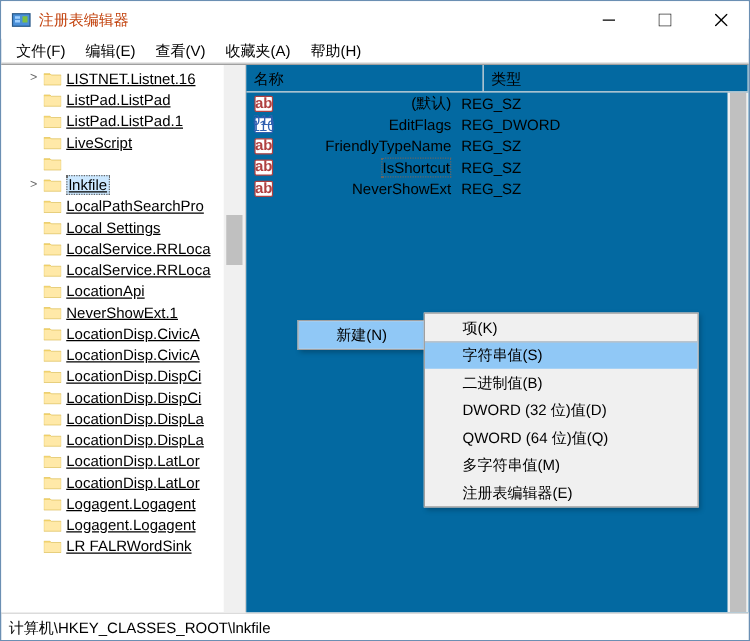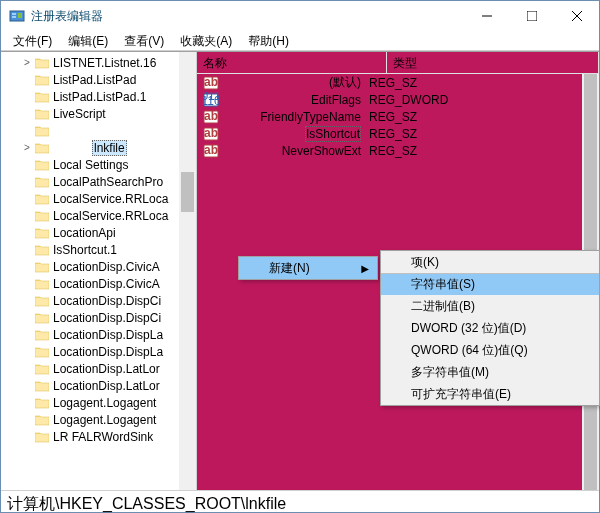--- a/index.html
+++ b/index.html
@@ -1,50 +1,50 @@
 <!DOCTYPE html>
 <html><head>
 <meta charset="utf-8">
 <style>
 * { margin: 0; padding: 0; box-sizing: border-box; font-family: "Microsoft YaHei", "SimSun", sans-serif; font-size: 12px; }
 body { width: 600px; height: 513px; background: #fff; overflow: hidden; }
 .window { width: 600px; height: 513px; display: flex; flex-direction: column; border: 1px solid #6b8fb3; }
 .titlebar { height: 30px; background: #fff; display: flex; align-items: center; padding: 0 0 0 8px; }
 .titlebar-icon { width: 16px; height: 16px; margin-right: 6px; display: inline-block; }
-.titlebar-text { flex: 1; font-size: 12px; color: #0c4a6e; }
+.titlebar-text { flex: 1; font-size: 12px; color: #c2410c; }
 .titlebar-controls { display: flex; }
 .titlebar-btn { width: 45px; height: 30px; display: flex; align-items: center; justify-content: center; color: #000; cursor: default; }
 .menubar { height: 20px; display: flex; padding: 0 4px; border-bottom: 1px solid #d0d0d0; }
 .menu-item { padding: 2px 8px; cursor: default; }
 .content { flex: 1; display: flex; border-top: 1px solid #a0a0a0; overflow: hidden; }
 .tree-pane { width: 196px; border-right: 1px solid #d0d0d0; overflow: hidden; background: #fff; position: relative; }
 .tree { padding: 2px 0; }
 .tree-row { display: flex; align-items: center; height: 17px; padding-left: 20px; white-space: nowrap; cursor: default; }
 .expand { width: 12px; text-align: center; color: #666; font-size: 10px; cursor: default; }
 .folder-icon { width: 14px; height: 12px; margin: 0 4px 0 2px; display: inline-block; }
-.tree-label { font-size: 12px; }
-.tree-row.selected .tree-label { background: #cce8ff; border: 1px dotted #666; padding: 0 1px; margin-left: 39px; }
-.list-pane { flex: 1; background: #be185d; position: relative; overflow: hidden; }
+.tree-label { font-size: 12px; text-decoration: underline; }
+.tree-row.selected .tree-label { background: #cce8ff; border: 1px dotted #666; padding: 0 1px; }
+.list-pane { flex: 1; background: #0369a1; position: relative; overflow: hidden; }
 .list-header { display: flex; height: 22px; border-bottom: 1px solid #e0e0e0; }
 .list-header-col { padding: 3px 6px; border-right: 1px solid #e0e0e0; font-size: 12px; cursor: default; }
 .list-body { }
 .list-row { display: flex; align-items: center; height: 17px; cursor: default; }
 .list-row.selected .cell-name-text { border: 1px dotted #666; }
 .value-icon { width: 16px; height: 16px; margin: 0 4px 0 2px; display: inline-block; }
 .cell { padding: 0 4px; font-size: 12px; white-space: nowrap; }
 .cell-name { width: 168px; display: flex; align-items: center; justify-content: space-between; }
 .cell-type { }
-.statusbar { height: 22px; border-top: 1px solid #d0d0d0; padding: 3px 6px; font-size: 16px; }
+.statusbar { height: 22px; border-top: 1px solid #d0d0d0; padding: 3px 6px; font-size: 12px; }
 .scrollbar-v { position: absolute; right: 0; top: 0; bottom: 0; width: 17px; background: #f0f0f0; }
 .scrollbar-v .thumb { position: absolute; left: 2px; right: 2px; background: #c0c0c0; }
 .context-menu { position: absolute; background: #f0f0f0; border: 1px solid #a0a0a0; box-shadow: 2px 2px 4px rgba(0,0,0,0.25); z-index: 100; }
 .context-menu-item { height: 22px; display: flex; align-items: center; padding: 0 30px 0 30px; cursor: default; white-space: nowrap; position: relative; }
 .context-menu-item.hl { background: #90c8f6; }
 .context-menu-item .arrow { position: absolute; right: 8px; font-size: 10px; }
-.submenu { left: 380px; top: 250px; width: 220px; }
+.submenu { left: 339px; top: 250px; width: 220px; }
 .parentmenu { left: 238px; top: 256px; width: 140px; }
 </style>
 </head>
 <body>
 
 <div class="window">
 
   <div class="titlebar">
     <span class="titlebar-icon">
       <svg viewBox="0 0 16 16">
@@ -133,36 +133,36 @@
                 <path d="M0 2 L5 2 L6 3 L0 3 Z" fill="#f0d068"></path>
               </svg></span>
             <span class="tree-label">lnkfile</span>
           </div>
           <div class="tree-row">
             <span class="expand">&nbsp;</span>
             <span class="folder-icon"><svg viewBox="0 0 14 12">
                 <path d="M0 2 L0 11 L14 11 L14 3 L6 3 L5 2 Z" fill="#ffe9a8" stroke="#d9b84a" stroke-width="0.5"></path>
                 <path d="M0 2 L5 2 L6 3 L0 3 Z" fill="#f0d068"></path>
               </svg></span>
+            <span class="tree-label">LocalPathSearchPro</span>
+          </div>
+          <div class="tree-row">
+            <span class="expand">&nbsp;</span>
+            <span class="folder-icon"><svg viewBox="0 0 14 12">
+                <path d="M0 2 L0 11 L14 11 L14 3 L6 3 L5 2 Z" fill="#ffe9a8" stroke="#d9b84a" stroke-width="0.5"></path>
+                <path d="M0 2 L5 2 L6 3 L0 3 Z" fill="#f0d068"></path>
+              </svg></span>
             <span class="tree-label">Local Settings</span>
           </div>
           <div class="tree-row">
             <span class="expand">&nbsp;</span>
             <span class="folder-icon"><svg viewBox="0 0 14 12">
                 <path d="M0 2 L0 11 L14 11 L14 3 L6 3 L5 2 Z" fill="#ffe9a8" stroke="#d9b84a" stroke-width="0.5"></path>
                 <path d="M0 2 L5 2 L6 3 L0 3 Z" fill="#f0d068"></path>
               </svg></span>
-            <span class="tree-label">LocalPathSearchPro</span>
-          </div>
-          <div class="tree-row">
-            <span class="expand">&nbsp;</span>
-            <span class="folder-icon"><svg viewBox="0 0 14 12">
-                <path d="M0 2 L0 11 L14 11 L14 3 L6 3 L5 2 Z" fill="#ffe9a8" stroke="#d9b84a" stroke-width="0.5"></path>
-                <path d="M0 2 L5 2 L6 3 L0 3 Z" fill="#f0d068"></path>
-              </svg></span>
             <span class="tree-label">LocalService.RRLoca</span>
           </div>
           <div class="tree-row">
             <span class="expand">&nbsp;</span>
             <span class="folder-icon"><svg viewBox="0 0 14 12">
                 <path d="M0 2 L0 11 L14 11 L14 3 L6 3 L5 2 Z" fill="#ffe9a8" stroke="#d9b84a" stroke-width="0.5"></path>
                 <path d="M0 2 L5 2 L6 3 L0 3 Z" fill="#f0d068"></path>
               </svg></span>
             <span class="tree-label">LocalService.RRLoca</span>
           </div>
@@ -173,21 +173,21 @@
                 <path d="M0 2 L5 2 L6 3 L0 3 Z" fill="#f0d068"></path>
               </svg></span>
             <span class="tree-label">LocationApi</span>
           </div>
           <div class="tree-row">
             <span class="expand">&nbsp;</span>
             <span class="folder-icon"><svg viewBox="0 0 14 12">
                 <path d="M0 2 L0 11 L14 11 L14 3 L6 3 L5 2 Z" fill="#ffe9a8" stroke="#d9b84a" stroke-width="0.5"></path>
                 <path d="M0 2 L5 2 L6 3 L0 3 Z" fill="#f0d068"></path>
               </svg></span>
-            <span class="tree-label">IsShortcut.1</span>
+            <span class="tree-label">NeverShowExt.1</span>
           </div>
           <div class="tree-row">
             <span class="expand">&nbsp;</span>
             <span class="folder-icon"><svg viewBox="0 0 14 12">
                 <path d="M0 2 L0 11 L14 11 L14 3 L6 3 L5 2 Z" fill="#ffe9a8" stroke="#d9b84a" stroke-width="0.5"></path>
                 <path d="M0 2 L5 2 L6 3 L0 3 Z" fill="#f0d068"></path>
               </svg></span>
             <span class="tree-label">LocationDisp.CivicA</span>
           </div>
           <div class="tree-row">
@@ -364,15 +364,15 @@
     <div class="context-menu-item">
       <span>DWORD (32 位)值(D)</span>
     </div>
     <div class="context-menu-item">
       <span>QWORD (64 位)值(Q)</span>
     </div>
     <div class="context-menu-item">
       <span>多字符串值(M)</span>
     </div>
     <div class="context-menu-item">
-      <span>可扩充字符串值(E)</span>
+      <span>注册表编辑器(E)</span>
     </div>
   </div>
 
 </body></html>

